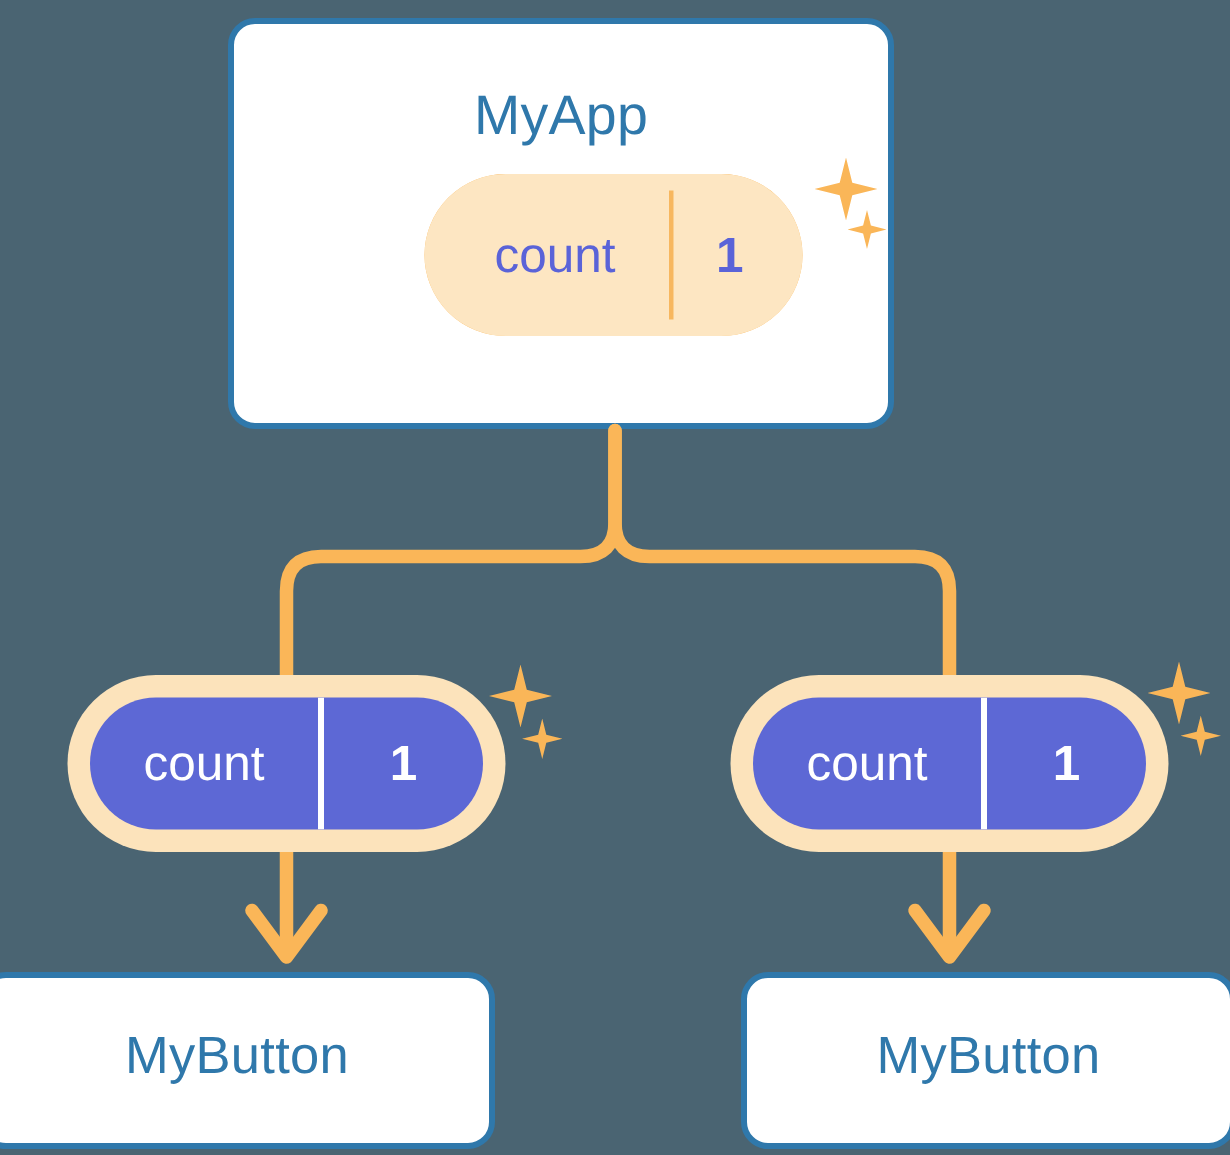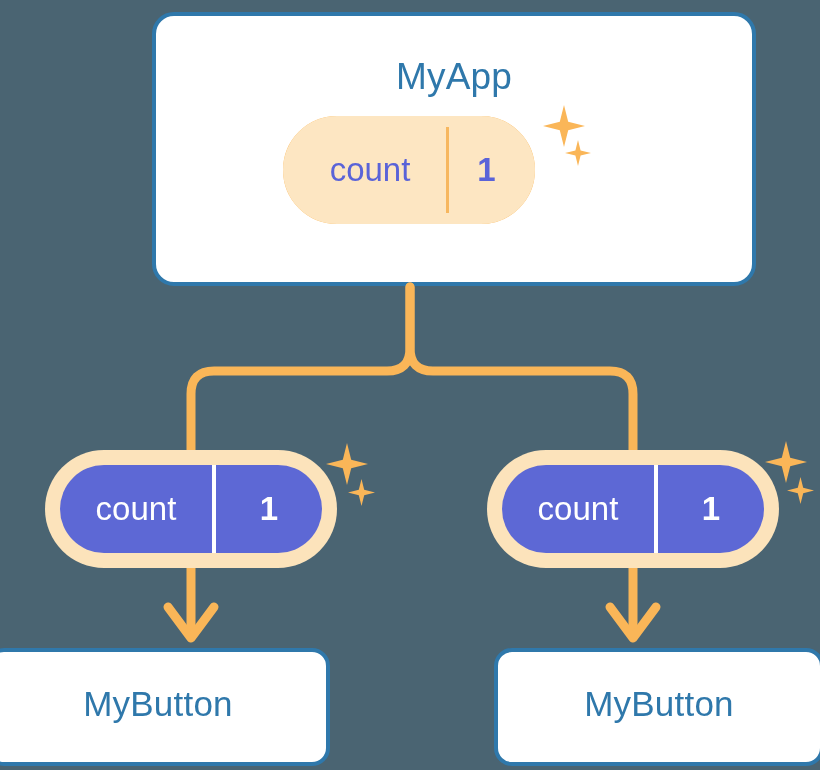--- a/index.html
+++ b/index.html
@@ -22,21 +22,21 @@
   .card-title{
     position:absolute;
     left:0;right:0;
     text-align:center;
     color:#2f78ab;
     font-weight:400;
     letter-spacing:.2px;
     white-space:nowrap;
   }
 
-  #app-card{ left:152px; top:12px; width:604px; height:274px;border-radius:22px; }
+  #app-card{ left:152px; top:12px; width:444px; height:274px; }
   #app-card .card-title{ top:40px; font-size:37px; }
 
   #btn-card-left{  left:-14px; top:648px; width:344px; height:118px; }
   #btn-card-right{ left:494px; top:648px; width:330px; height:118px; }
   .btn-card .card-title{ top:32px; font-size:35px; }
 
   
   .pill{
     position:absolute;
     box-sizing:border-box;

